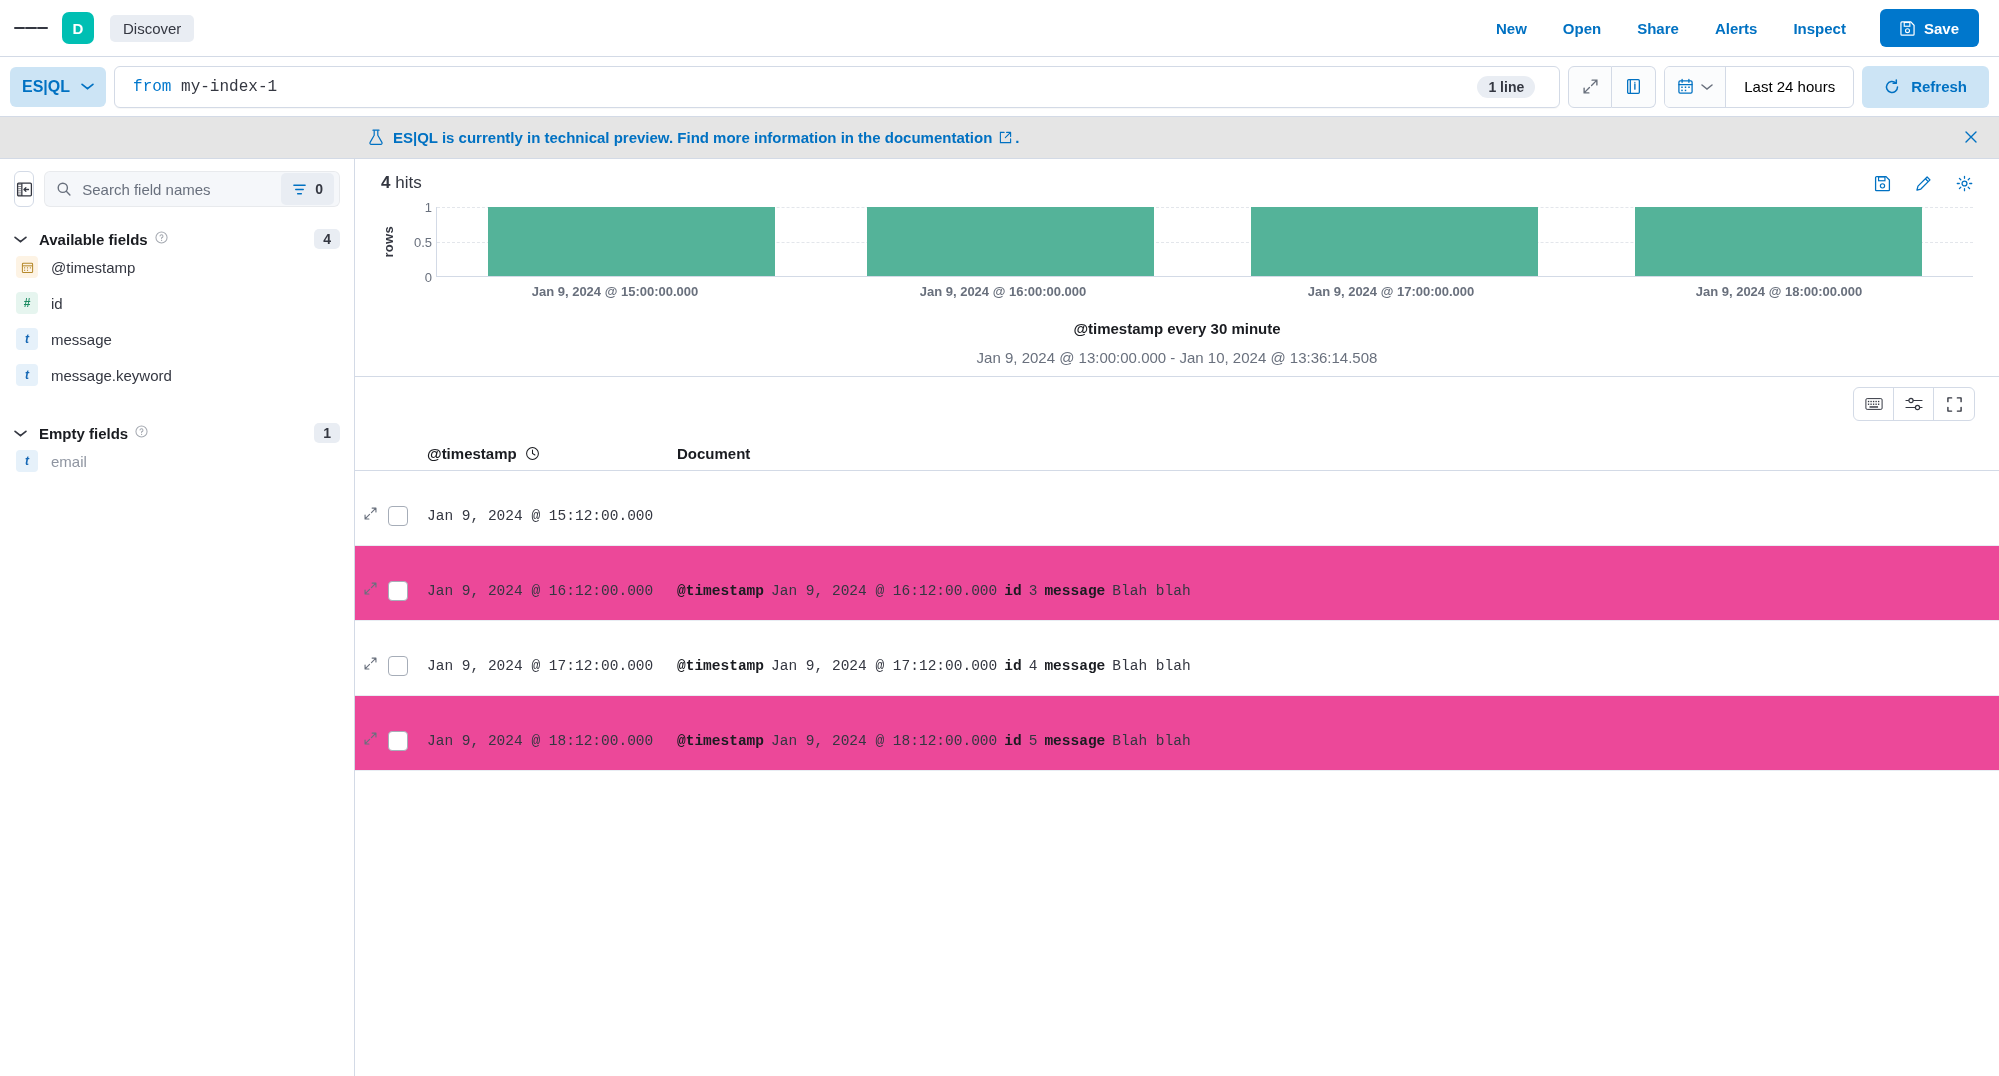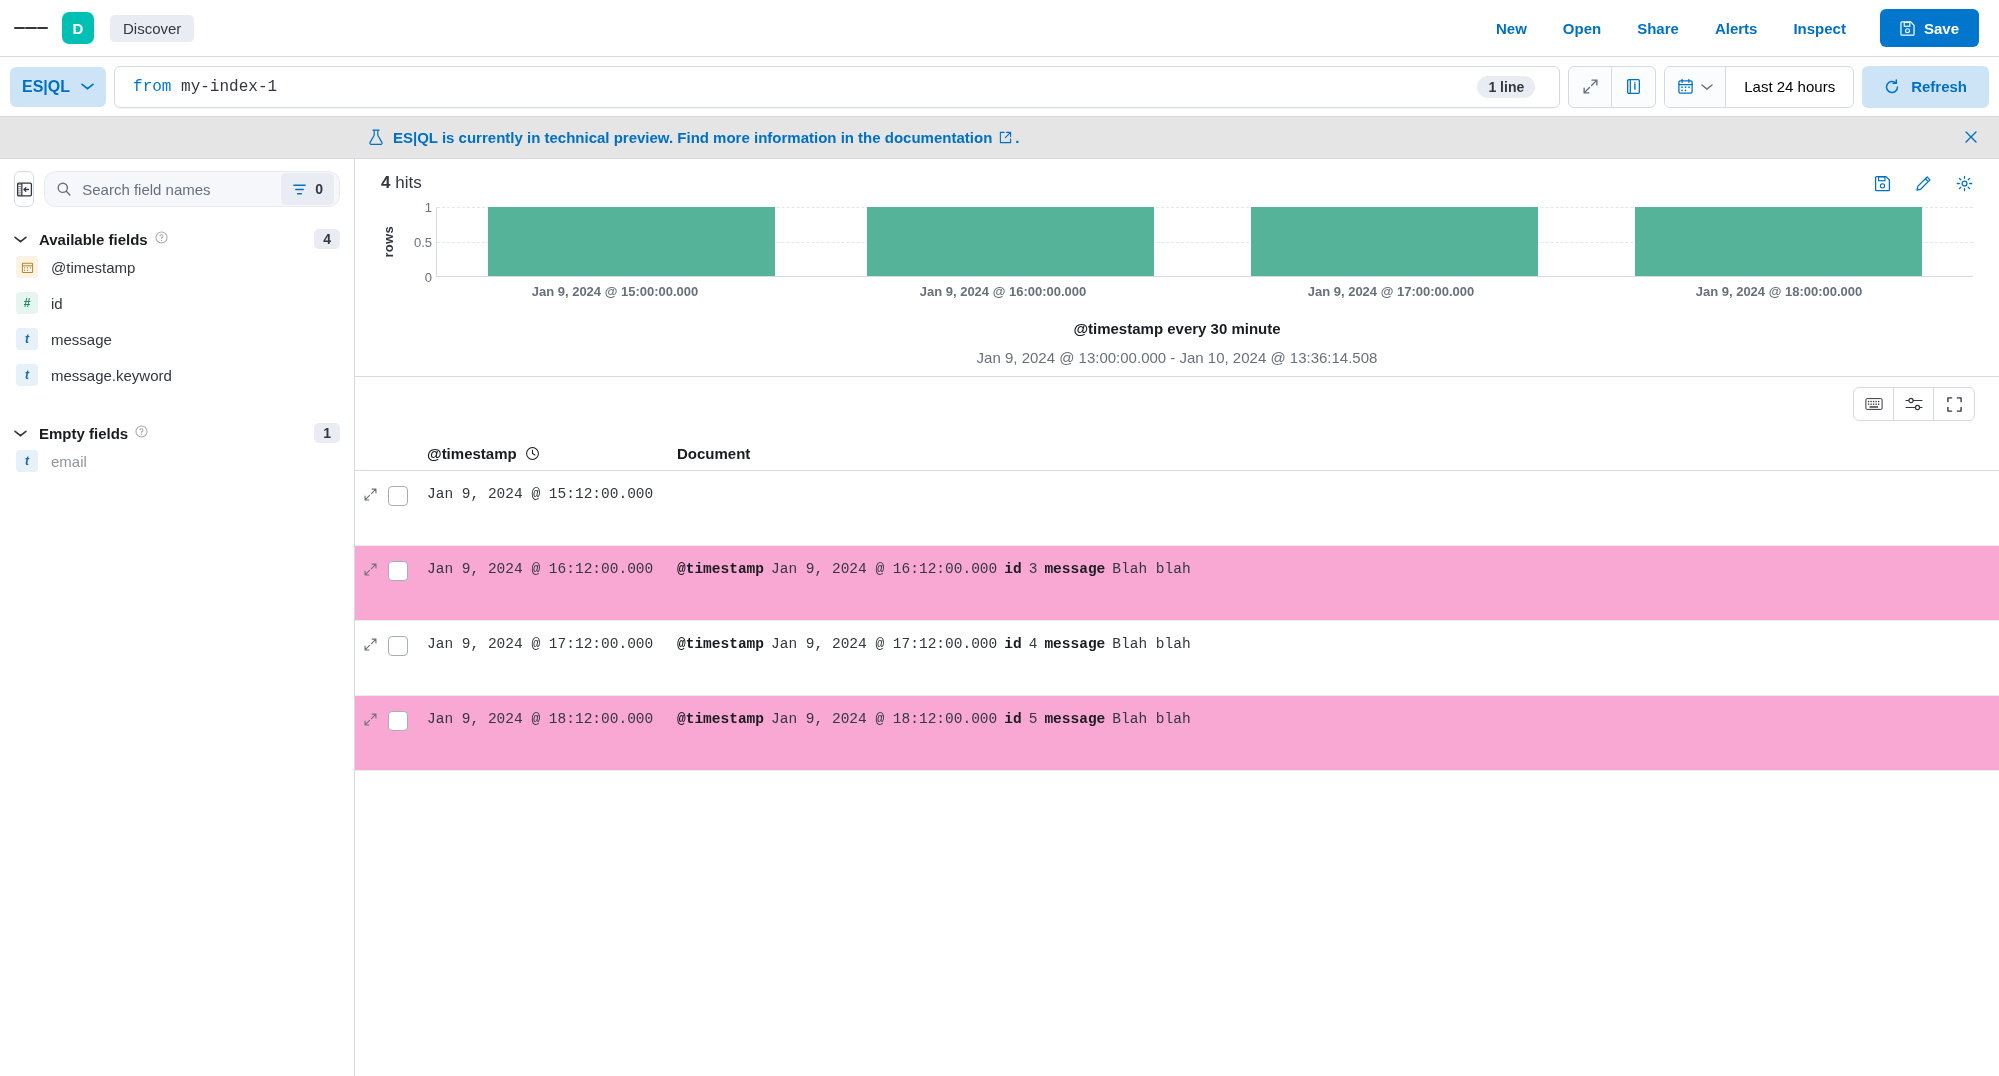--- a/index.html
+++ b/index.html
@@ -96,21 +96,21 @@
   .callout-x { position:absolute; right: 20px; color:#0071c2; font-size: 20px; cursor:pointer; line-height:1;}
 
   
   .main { display:flex; height: calc(1076px - 57px - 60px - 42px); }
 
   
   .sidebar { width: 355px; background:#fff; border-right: 1px solid #d3dae6; padding: 12px 14px 0 14px; flex-shrink:0; }
   .sb-top { display:flex; align-items:center; gap: 10px; }
   .collapse-btn { width: 36px; height: 36px; border:1px solid #d3dae6; border-radius:6px;
     display:flex; align-items:center; justify-content:center; background:#fff; cursor:pointer;}
-  .search-wrap { flex:1; height: 36px; background:#f5f7fa; border-radius:12px;
+  .search-wrap { flex:1; height: 36px; background:#f5f7fa; border-radius:6px;
     display:flex; align-items:center; padding: 0 4px 0 12px; box-shadow: inset 0 0 0 1px rgba(0,0,0,.05); }
   .search-wrap input {
     flex:1; border:none; outline:none; background:transparent;
     font-size: 15px; font-family:"Liberation Sans",sans-serif; color:#343741; margin-left: 10px;
   }
   .search-wrap input::placeholder { color: #69707d; }
   .filter-chip { display:flex; align-items:center; gap:8px; background:#e9edf3; border-radius:5px;
     height: 32px; padding: 0 11px; margin-right:2px; cursor:pointer; }
   .filter-chip .cnt { font-size: 14px; font-weight:700; color:#343741; }
 
@@ -162,23 +162,23 @@
   .tt-btn:last-child { border-right:none; }
 
   .dtable { flex:1; display:flex; flex-direction:column; overflow:hidden; }
   .th-row { display:flex; align-items:flex-end; height: 44px; padding: 0 0 8px 0;
     border-bottom: 1px solid #d3dae6; }
   .th-gutter { width: 72px; flex-shrink:0; }
   .th-ts { width: 250px; flex-shrink:0; display:flex; align-items:center; gap: 8px;
     font-size: 15px; font-weight:700; color:#1a1c21; }
   .th-doc { font-size: 15px; font-weight:700; color:#1a1c21; }
 
-  .tr { display:flex; align-items:flex-start; min-height: 75px; padding-top: 15px;
+  .tr { display:flex; align-items:center; min-height: 75px; padding-top: 15px;
     border-bottom: 1px solid #e9edf3; }
-  .tr.alt { background: #f9a8d4; }
+  .tr.alt { background: #ec4899; }
   .tr-gutter { width: 72px; flex-shrink:0; display:flex; align-items:center; gap: 10px; padding-left: 8px; }
   .cb { width: 20px; height: 20px; border: 1px solid #a6adb8; border-radius: 4px; background:#fff; cursor:pointer; }
   .tr-ts { width: 250px; flex-shrink:0; font-size: 14.5px; color:#343741; }
   .tr-doc { font-size: 14.5px; color:#343741; white-space:nowrap; }
   .tr-doc b { font-weight: 700; color:#1a1c21; }
   .tr-doc .sep { display:inline-block; width: 7px; }
 </style>
 </head>
 <body>
 

